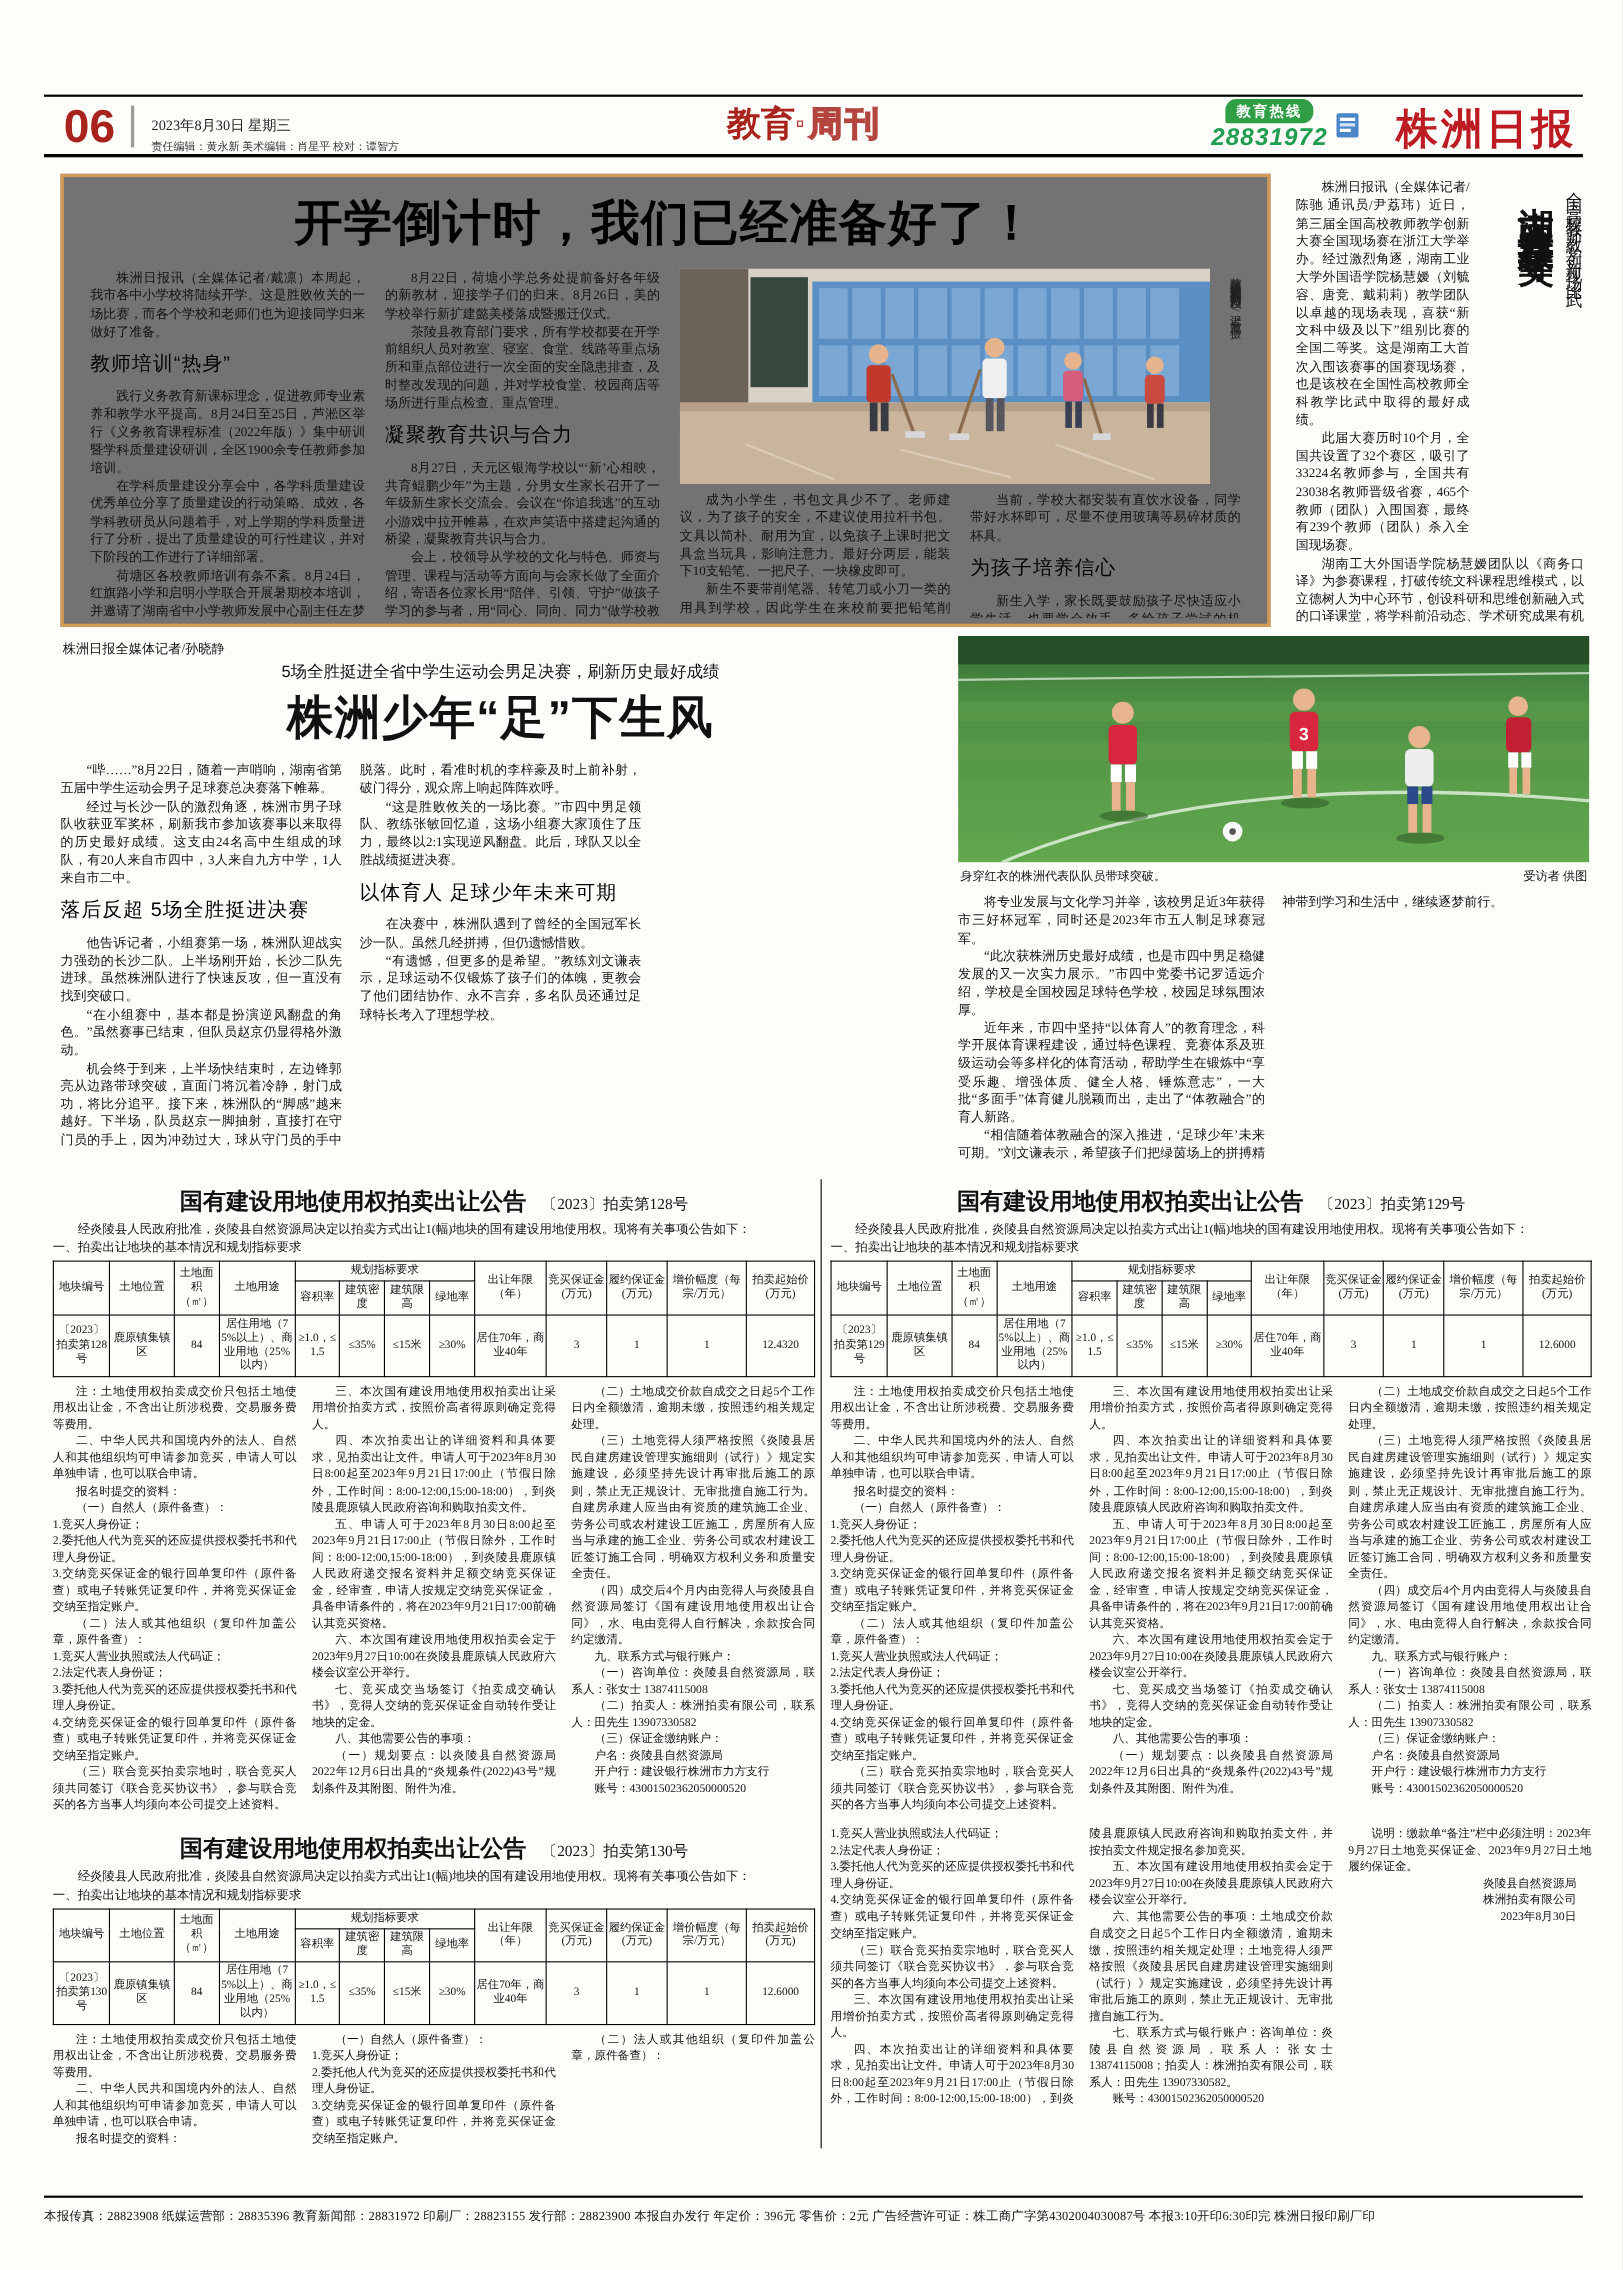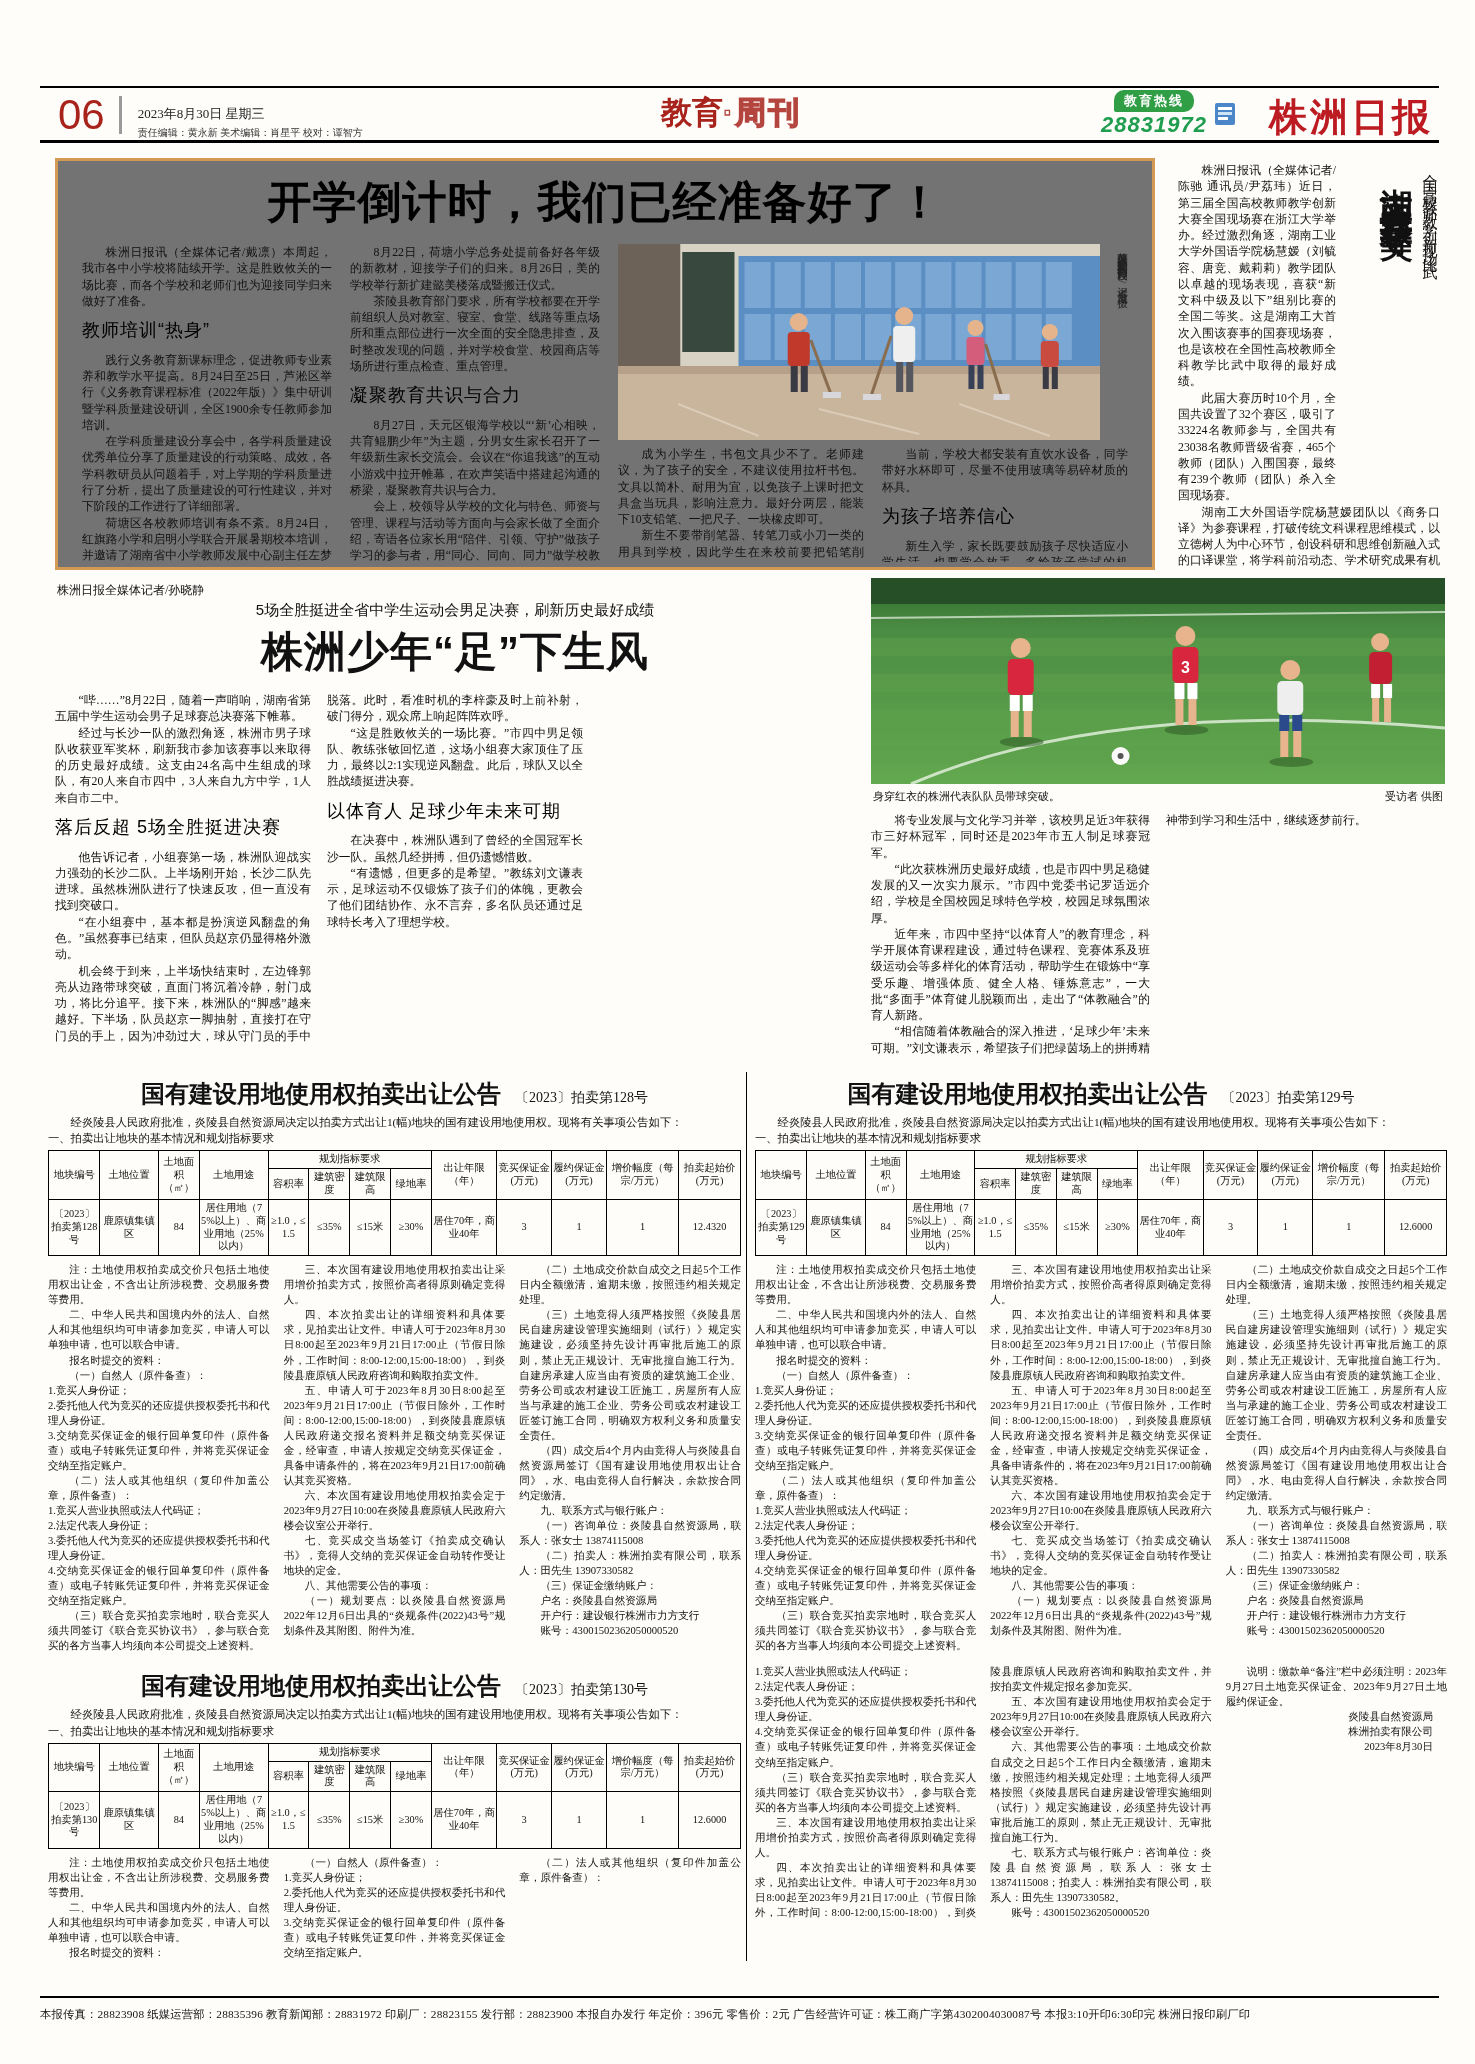--- a/index.html
+++ b/index.html
@@ -5,21 +5,21 @@
   html,body{margin:0;padding:0;background:#e8e8e4;}
   #page{position:relative;width:1475px;height:2064px;background:#fffdfa;margin:0 auto;overflow:hidden;
         font-family:"Liberation Serif",serif;color:#111;}
   .abs{position:absolute;}
   .rule{background:#000;}
 
   
   .top-rule{left:40px;right:36px;top:86px;height:2px;}
   .head-rule{left:40px;right:36px;top:140px;height:3px;}
   .header{left:40px;right:36px;top:90px;height:50px;display:flex;align-items:center;}
-  .pagenum{font-family:"Liberation Sans",sans-serif;font-weight:normal;font-size:42px;color:#a8231c;line-height:1;margin:0 14px 0 18px;}
+  .pagenum{font-family:"Liberation Sans",sans-serif;font-weight:bold;font-size:42px;color:#a8231c;line-height:1;margin:0 14px 0 18px;}
   .pg-div{width:3px;height:38px;background:#9a9a9a;margin-right:16px;}
   .dateblock{display:flex;flex-direction:column;gap:3px;}
   .date-line{font-size:13px;color:#222;margin-top:15px;}
   .editors-line{font-size:10px;color:#333;}
   .section-name{position:absolute;left:50%;transform:translateX(-56%);top:2px;white-space:nowrap;
                 font-family:"Liberation Sans",sans-serif;font-weight:bold;font-size:31px;}
   .section-main{color:#a8231c;}
   .section-suffix{color:#fff;-webkit-text-stroke:1.3px #b4453e;letter-spacing:2px;}
   .hotline{position:absolute;right:200px;top:0;display:flex;align-items:center;gap:6px;}
   .hl-col{display:flex;flex-direction:column;align-items:center;}
@@ -67,21 +67,21 @@
   .soccer-right svg{width:100%;height:206px;}
   .soccer-cap{display:flex;justify-content:space-between;font-size:11px;margin:5px 2px 8px 2px;}
   .soccer-cap .credit{font-family:"Liberation Sans",sans-serif;}
   .soccer-rcols{column-count:2;column-gap:16px;column-fill:auto;height:246px;overflow:hidden;}
 
   
   .notices{left:48px;top:1072px;width:1399px;display:flex;}
   .n-left{width:698px;flex:none;padding-right:5px;box-sizing:border-box;}
   .n-right{flex:1;border-left:1px solid #000;padding-left:8px;box-sizing:border-box;}
   .n-title{text-align:center;margin:6px 0 4px 0;}
-  .n-title .t{font-family:Liberation Sans, sans-serif;font-weight:bold;font-size:24px;}
+  .n-title .t{font-family:Liberation Sans, sans-serif;font-weight:bold;font-size:21px;}
   .n-title .no{font-size:14px;margin-left:14px;}
   .n-intro{font-size:11.3px;text-indent:2em;line-height:1.45;margin:0;}
   .n-intro2{font-size:11.3px;line-height:1.5;margin:0 0 3px 0;}
   table.ltable{width:100%;border-collapse:collapse;table-layout:fixed;font-size:10.3px;text-align:center;}
   table.ltable th,table.ltable td{border:1px solid #000;padding:2px 1px;font-weight:normal;line-height:1.25;word-break:break-all;}
   .terms{column-gap:14px;column-count:3;column-fill:auto;overflow:hidden;font-size:10.6px;line-height:1.42;margin-top:6px;}
   .terms p{margin:0;text-align:justify;}
   .terms p.p{text-indent:2em;}
   .terms p.n{text-indent:0;}
   .terms p.sig{text-indent:0;text-align:right;padding-right:14px;}

